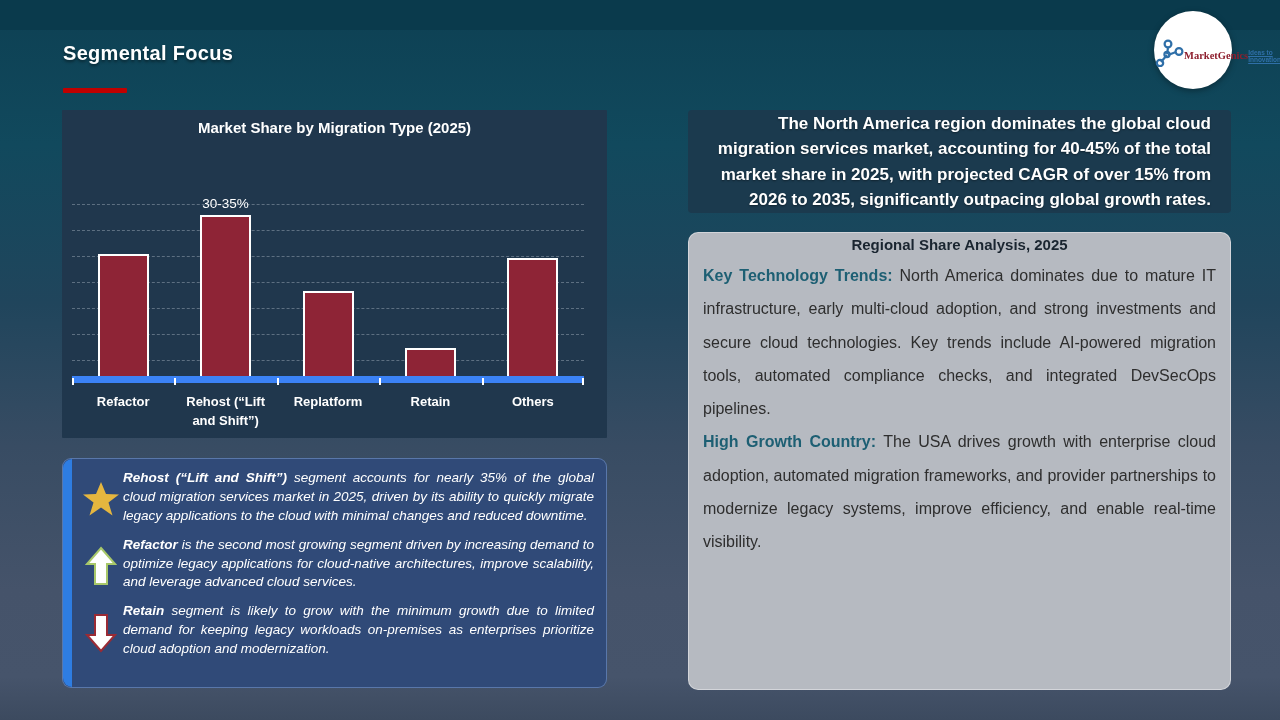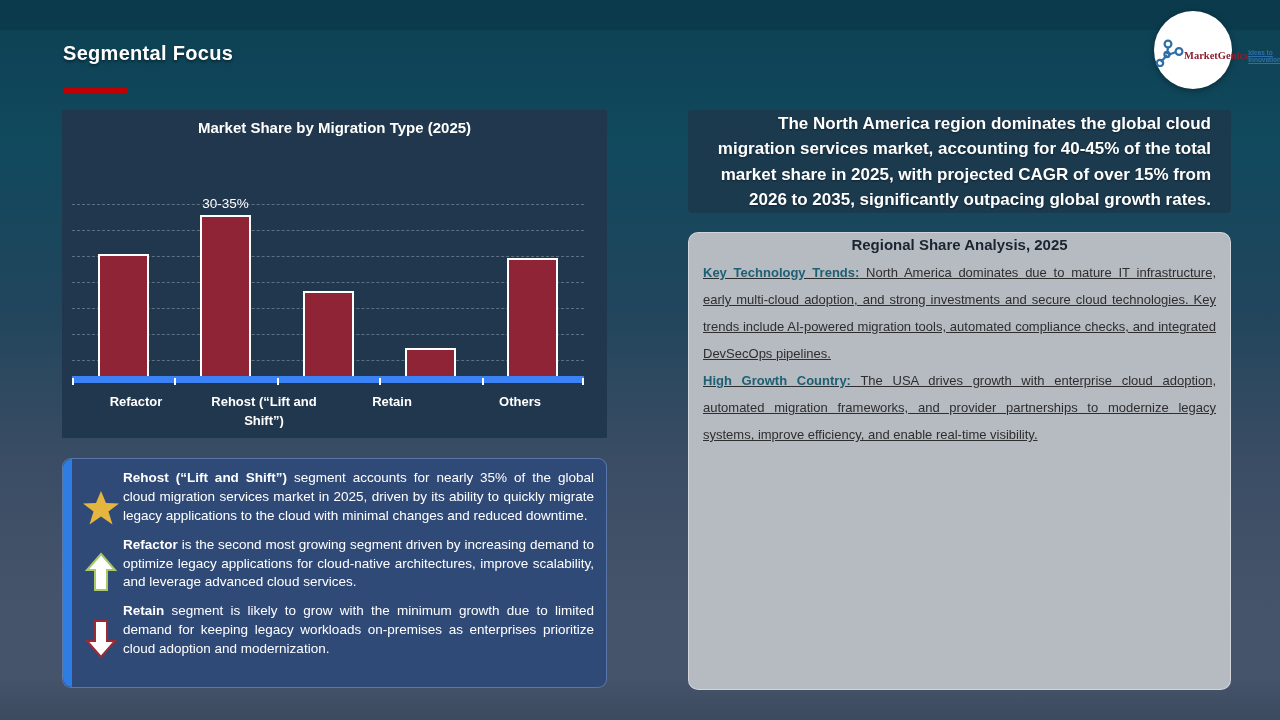--- a/index.html
+++ b/index.html
@@ -101,21 +101,21 @@
     border: 1px solid rgba(140,175,230,0.45);
   }
   .callout-accent {
     position: absolute; left: 0; top: 0; width: 9px; height: 100%;
     background: #2e7de2; border-radius: 9px 0 0 9px;
   }
   .callout-items {
     position: absolute; left: 16px; top: 10px; right: 12px;
     display: flex; flex-direction: column; gap: 10px;
   }
-  .callout-item { display: flex; align-items: flex-end; }
+  .callout-item { display: flex; align-items: center; font-style: italic; }
   .callout-icon {
     width: 44px; flex: 0 0 44px; display: flex; justify-content: center;
     padding-top: 4px;
   }
   .callout-text {
     color: #ffffff; font-size: 13.5px; line-height: 1.4;
     text-align: justify;
   }
   .callout-text b { font-weight: bold; }
 
@@ -162,23 +162,22 @@
   }
   .hbar-fill {
     height: 28px; background: #8e2436; border: 2px solid #ffffff;
   }
   .hbar-value {
     margin-left: 10px; color: #1a2530; font-size: 13.5px; font-weight: bold;
   }
 
   .panel-paragraphs { padding: 6px 14px 0 14px; }
   .panel-para {
-    color: #2e2e2e; font-size: 13px; line-height: 2.08;
+    color: #2e2e2e; font-size: 16px; line-height: 2.08;
     text-align: justify;
-    text-decoration: underline;
   }
   .panel-para .lead { color: #1d5f73; font-weight: bold; }
 </style>
 </head>
 <body>
 
 <div class="slide">
   <div class="topbar"></div>
 
   <div class="page-title">Segmental Focus</div>
@@ -231,20 +230,21 @@
         </div>
         <div class="vslot">
           <div class="vbar-label"></div>
           <div class="vbar-fill" style="height: 118px; background: rgb(142, 36, 54);"></div>
         </div>
       </div>
     </div>
     <div class="x-labels">
       <div class="x-label">Refactor</div>
       <div class="x-label">Rehost (“Lift and Shift”)</div>
+      <div class="x-label">Replatform</div>
       <div class="x-label">Retain</div>
       <div class="x-label">Others</div>
     </div>
   </div>
 
   <div class="callout-box">
     <div class="callout-accent"></div>
     <div class="callout-items">
 
       <div class="callout-item">

